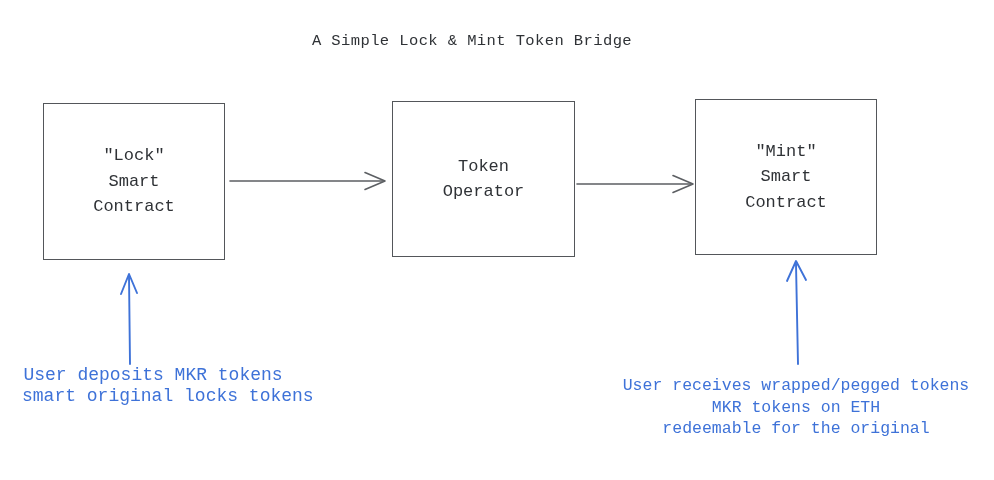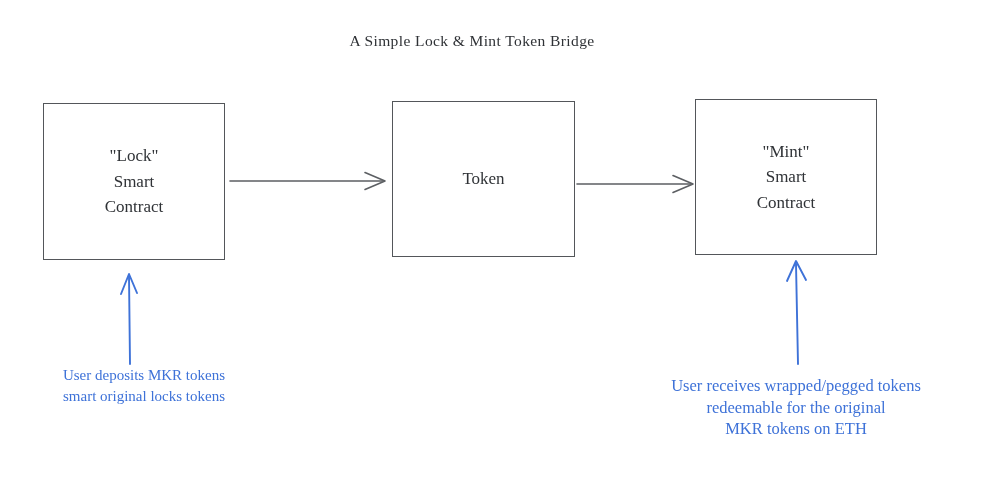--- a/index.html
+++ b/index.html
@@ -5,21 +5,21 @@
   html, body {
     margin: 0;
     padding: 0;
     background: #ffffff;
   }
   #canvas {
     position: relative;
     width: 994px;
     height: 480px;
     background: var(--background, #ffffff);
-    font-family: Liberation Serif, serif;
+    font-family: Liberation Mono, monospace;
     overflow: hidden;
   }
   .title {
     position: absolute;
     left: 272px;
     top: 32px;
     width: 400px;
     text-align: center;
     font-size: 15.5px;
     letter-spacing: 0.4px;
@@ -66,24 +66,24 @@
     fill: none;
     stroke-linecap: round;
     stroke-linejoin: round;
   }
   .caption {
     position: absolute;
     text-align: center;
     color: var(--blue, #3e72d8);
   }
   #caption-deposit {
-    left: 13px;
+    left: 22px;
     top: 365px;
     width: 262px;
-    font-size: 15px;
+    font-size: 18px;
     line-height: 21px;
   }
   #caption-receive {
     left: 622px;
     top: 375px;
     width: 348px;
     font-size: 16.5px;
     line-height: 21.5px;
   }
   .cline { white-space: nowrap; }
@@ -96,20 +96,21 @@
   <div class="title">A Simple Lock &amp; Mint Token Bridge</div>
 
   <div class="node" id="node-lock">
     <div class="nline">"Lock"</div>
     <div class="nline">Smart</div>
     <div class="nline">Contract</div>
   </div>
 
   <div class="node" id="node-bridge">
     <div class="nline">Token</div>
+    <div class="nline">Operator</div>
   </div>
 
   <div class="node" id="node-mint">
     <div class="nline">"Mint"</div>
     <div class="nline">Smart</div>
     <div class="nline">Contract</div>
   </div>
 
   <svg id="connector-layer" viewBox="0 0 994 480" xmlns="http://www.w3.org/2000/svg">
     <g>
@@ -130,17 +131,17 @@
     </g>
   </svg>
 
   <div class="caption" id="caption-deposit">
     <div class="cline">User deposits MKR tokens</div>
     <div class="cline">smart original locks tokens</div>
   </div>
 
   <div class="caption" id="caption-receive">
     <div class="cline">User receives wrapped/pegged tokens</div>
+    <div class="cline">MKR tokens on ETH</div>
     <div class="cline">redeemable for the original</div>
-    <div class="cline">MKR tokens on ETH</div>
   </div>
 
 </div>
 
 </body></html>

